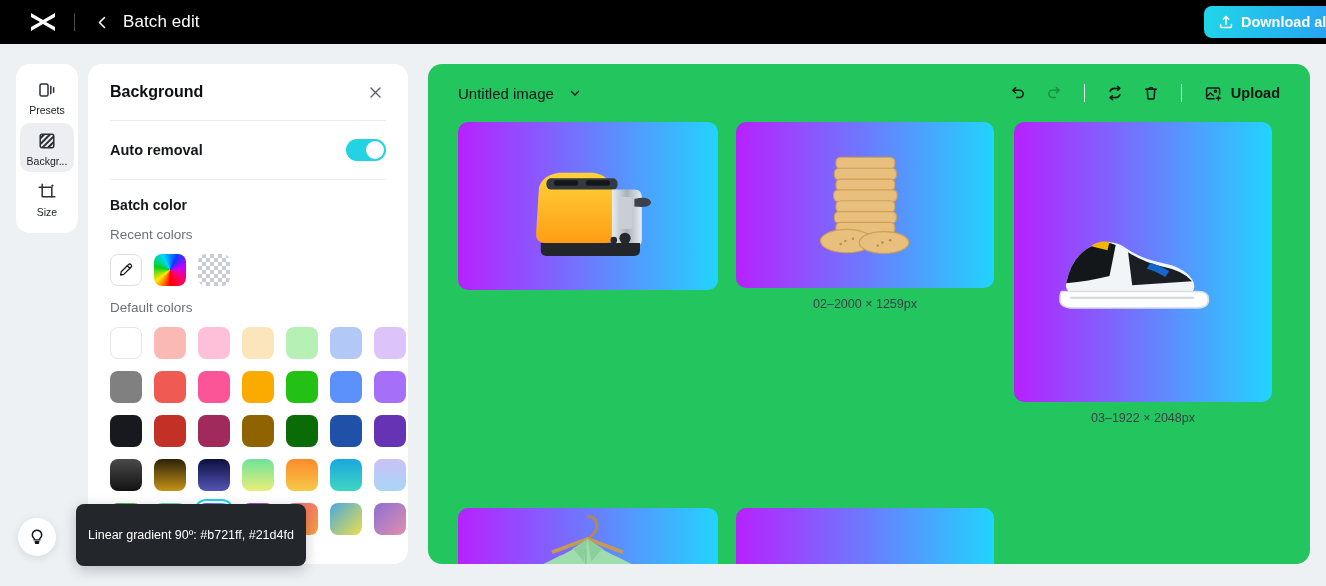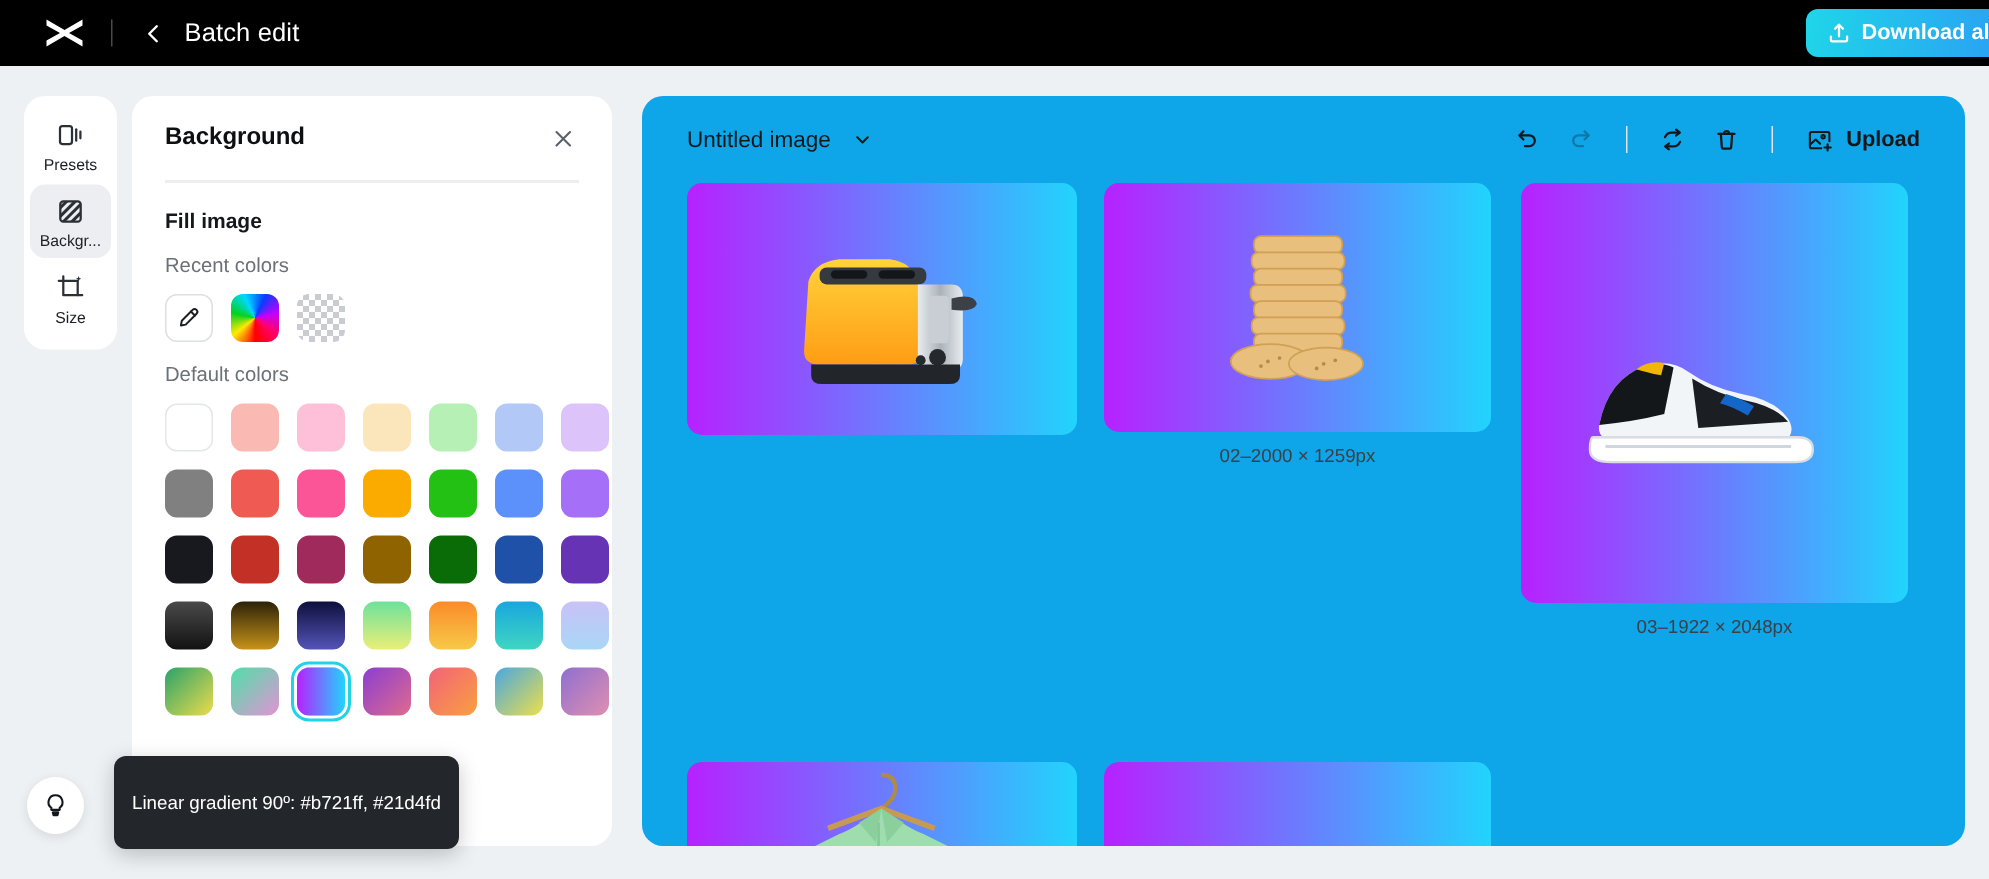--- a/index.html
+++ b/index.html
@@ -101,21 +101,21 @@
     position: absolute; left: 76px; top: 504px;
     background: #23262b; color: #fff; font-size: 12.5px;
     padding: 24px 12px; border-radius: 8px; white-space: nowrap;
     box-shadow: 0 4px 14px rgba(0,0,0,.22); z-index: 30;
   }
 
   
   .canvas {
     position: absolute; left: 428px; top: 64px;
     width: 882px; height: 500px;
-    background: #0ea5e9; border-radius: 14px; overflow: hidden;
+    background: #22c55e; border-radius: 14px; overflow: hidden;
   }
   .canvas-bar { height: 58px; display: flex; align-items: center; padding: 0 24px 0 30px; }
   .doc-name { font-size: 15px; color: #14171a; }
   .chev { margin-left: 14px; cursor: pointer; display:flex; }
   .bar-right { margin-left: auto; display: flex; align-items: center; gap: 4px; }
   .tb { width: 32px; height: 32px; display: flex; align-items: center; justify-content: center; cursor: pointer; border-radius: 7px; }
   .tb.disabled { opacity: .32; cursor: default; }
   .tb-sep { width: 1px; height: 18px; background: #e0e3e7; margin: 0 10px; }
   .upload { display: flex; align-items: center; gap: 8px; padding: 0 6px 0 8px; height: 32px; cursor: pointer; }
   .upload-label { font-size: 14.5px; color: #14171a; font-weight: 700; }
@@ -210,24 +210,30 @@
     <div class="panel-title">Background</div>
     <div class="close-x">
       <svg width="15" height="15" viewBox="0 0 15 15" fill="none" stroke="#5a6069" stroke-width="1.4" stroke-linecap="round">
         <path d="M3 3 L12 12 M12 3 L3 12"></path>
       </svg>
     </div>
   </div>
 
   <div class="divider"></div>
 
+  <div class="row-toggle">
+    <div class="row-label">Auto removal</div>
+    <div class="toggle">
+      <div class="knob"></div>
+    </div>
+  </div>
 
   <div class="divider"></div>
 
-  <div class="sec-title">Fill image</div>
+  <div class="sec-title">Batch color</div>
   <div class="sub-title">Recent colors</div>
 
   <div class="recent">
     <div class="sw sw-eyedrop">
       <svg width="16" height="16" viewBox="0 0 16 16" fill="none" stroke="#1b1e22" stroke-width="1.3" stroke-linecap="round" stroke-linejoin="round">
         <path d="M10.4 2.6 a1.8 1.8 0 0 1 2.6 2.6 l-1.1 1.1 l-2.6 -2.6 z"></path>
         <path d="M9.3 3.7 L3.2 9.8 L2.6 13 l3.2 -.6 l6.1 -6.1"></path>
       </svg>
     </div>
     <div class="sw sw-wheel"></div>

